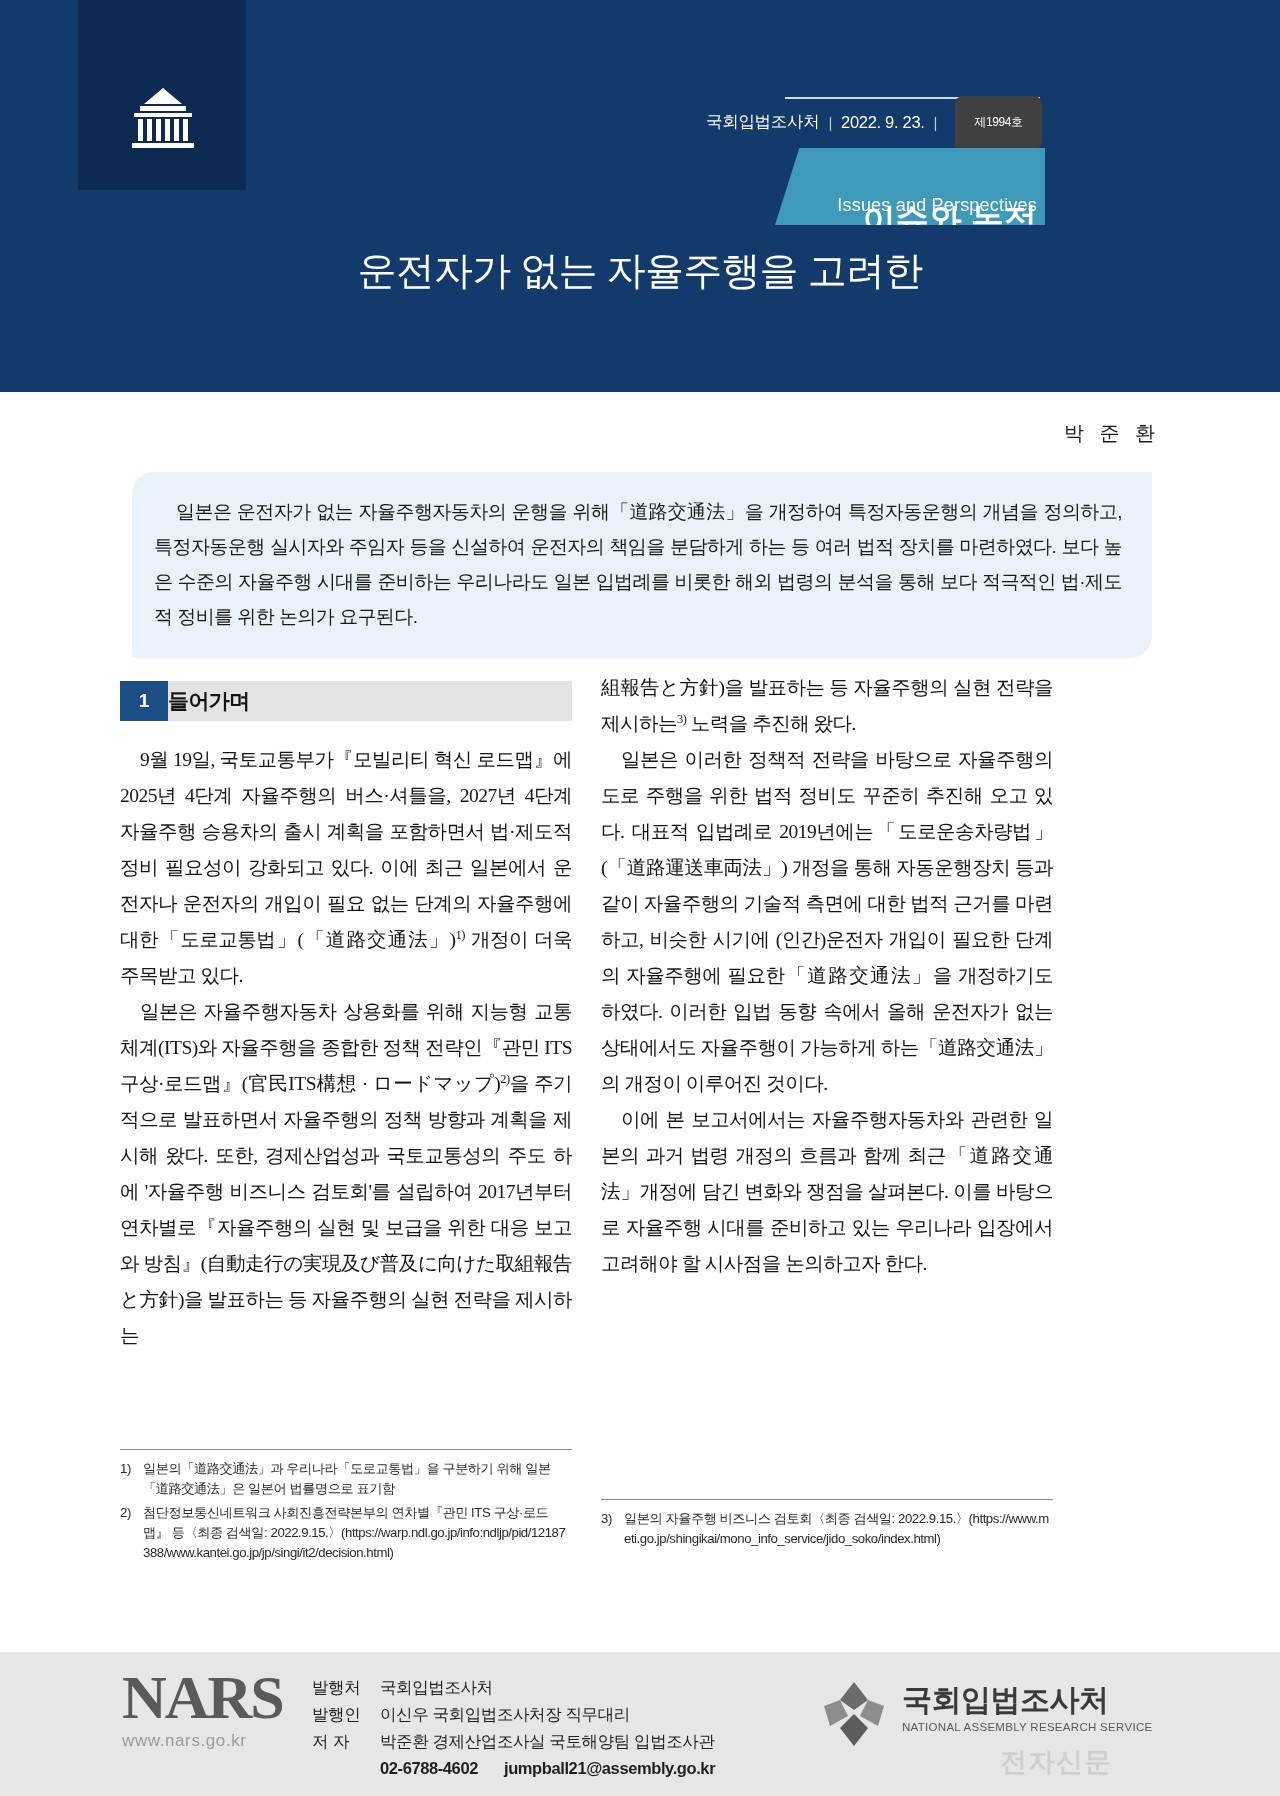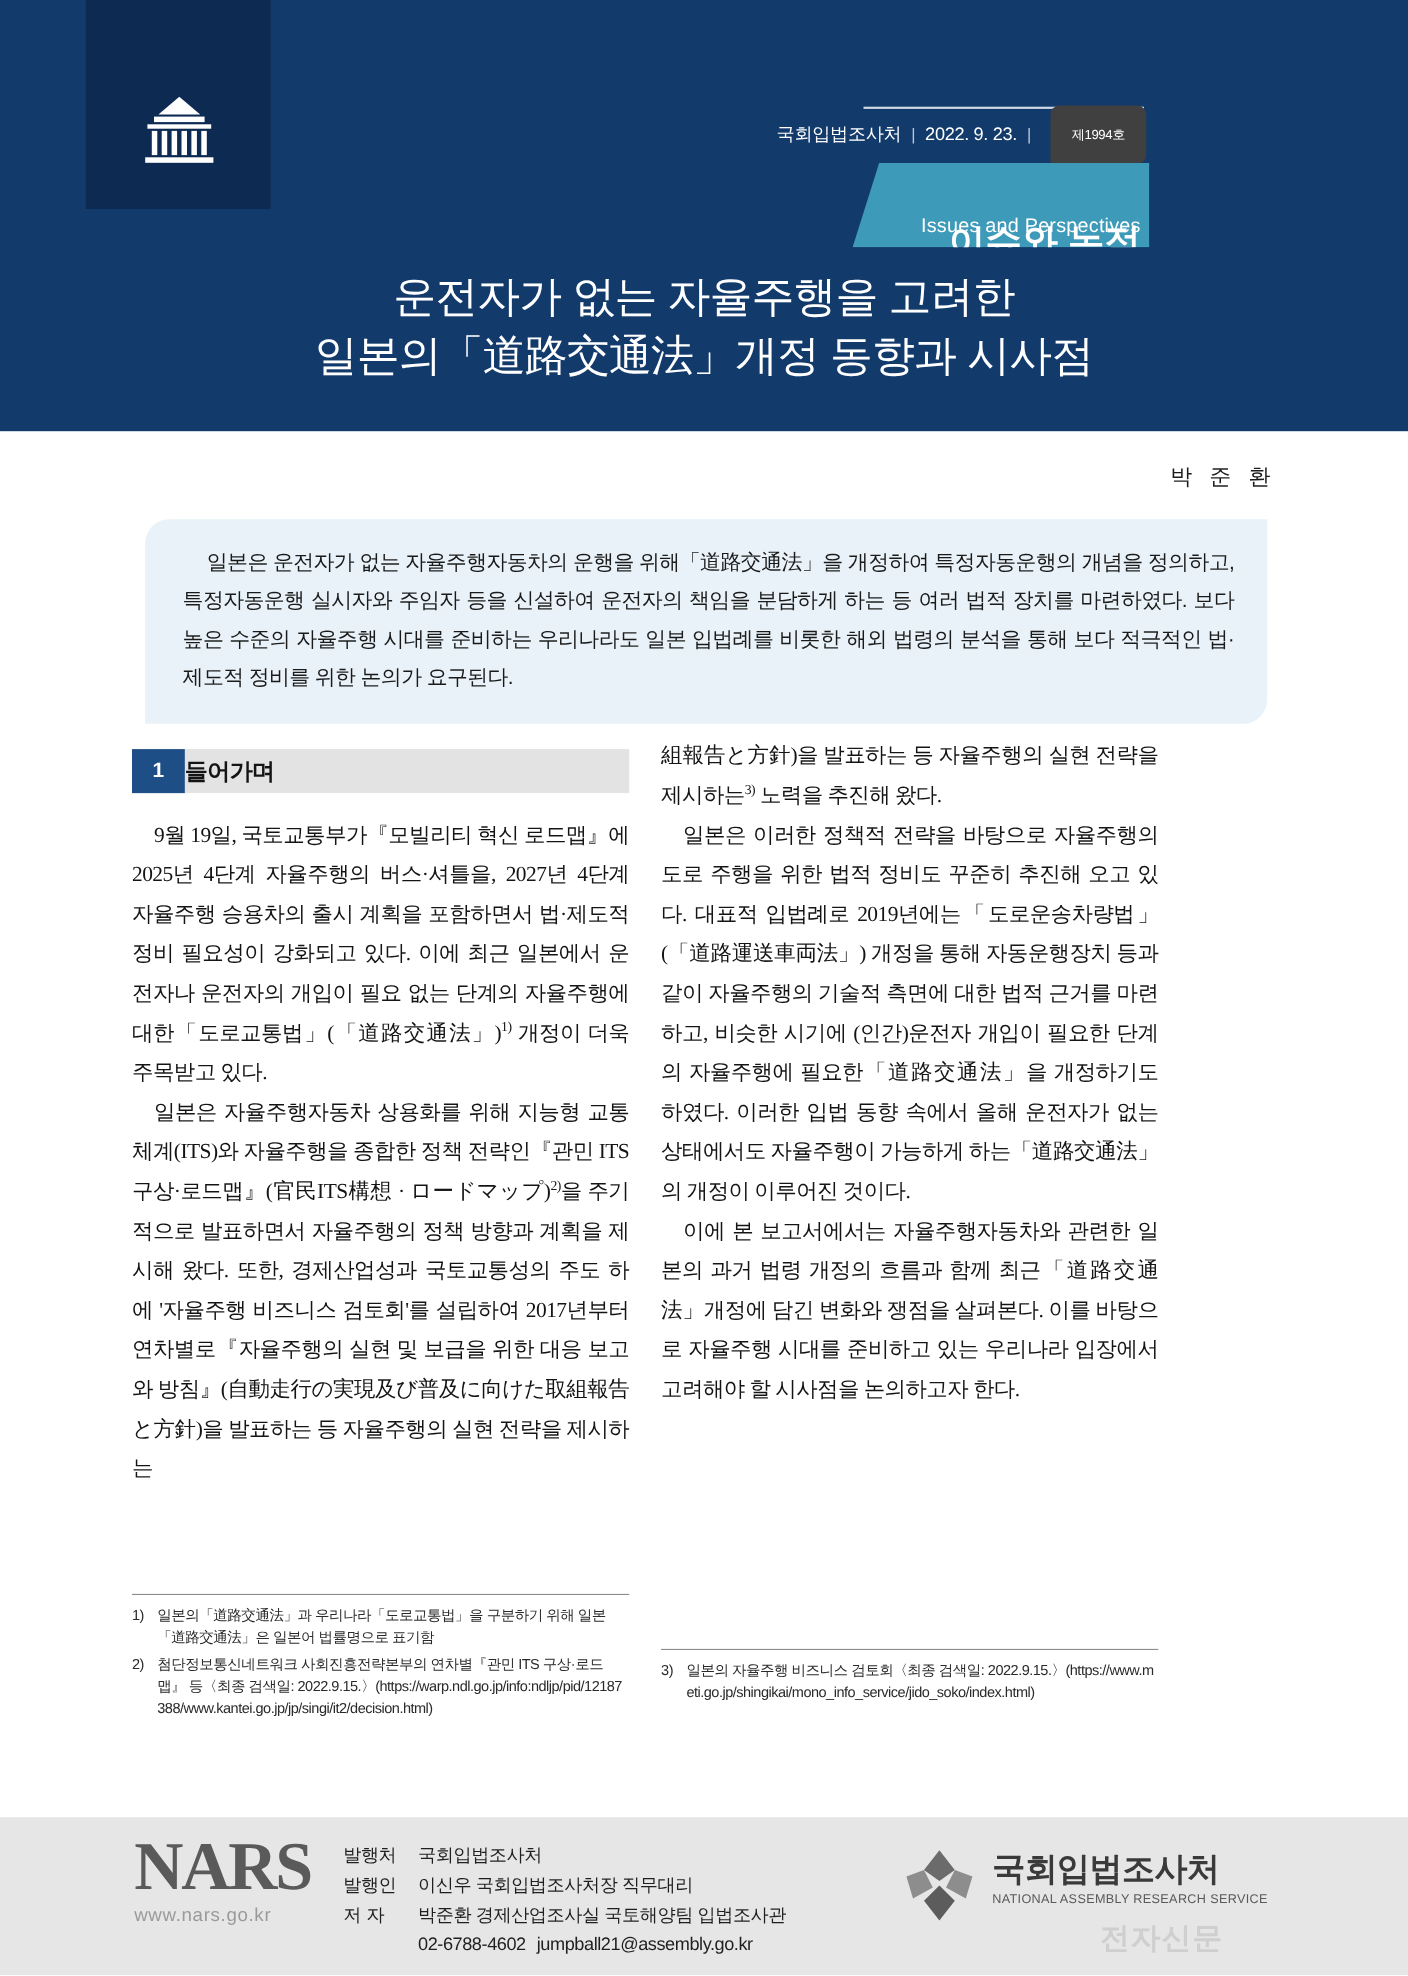--- a/index.html
+++ b/index.html
@@ -142,21 +142,21 @@
     color: #1a1a1a;
     letter-spacing: 5px;
   }
 
   
   .abstract {
     position: absolute;
     left: 132px;
     top: 472px;
     width: 1020px;
-    padding: 22px 30px 24px 34px;
+    padding: 22px 30px 24px 22px;
     background: #e8f2f8;
     border-top-left-radius: 22px;
     border-bottom-right-radius: 22px;
     color: #1a1a1a;
     font-size: 19px;
     line-height: 35px;
     letter-spacing: -0.55px;
     text-align: justify;
     text-indent: 22px;
   }
@@ -271,21 +271,21 @@
   }
   .pub-row { display: flex; }
   .pub-label {
     width: 58px;
     flex: 0 0 58px;
     display: flex;
     justify-content: space-between;
   }
   .pub-label.spread { letter-spacing: 0; }
   .pub-val { padding-left: 10px; }
-  .pub-contact { padding-left: 68px; display: flex; gap: 10px; }
+  .pub-contact { padding-left: 68px; display: flex; gap: 26px; font-weight: bold; }
 
   .nars-seal {
     position: absolute;
     left: 818px;
     top: 28px;
     width: 72px;
     height: 68px;
   }
   .seal-text {
     position: absolute;
@@ -351,21 +351,20 @@
 
     <div class="issue-badge">제1994호</div>
 
     <div class="ip-banner">
       <div class="ip-ko">이슈와 논점</div>
       <div class="ip-en">Issues and Perspectives</div>
     </div>
 
     <div class="doc-title">
       <span class="t-line">운전자가 없는 자율주행을 고려한</span>
-      <span class="t-line">일본의「道路交通法」개정 동향과 시사점</span>
     </div>
   </div>
 
   <div class="author">박 준 환</div>
 
   <div class="abstract">일본은 운전자가 없는 자율주행자동차의 운행을 위해「道路交通法」을 개정하여 특정자동운행의 개념을 정의하고, 특정자동운행 실시자와 주임자 등을 신설하여 운전자의 책임을 분담하게 하는 등 여러 법적 장치를 마련하였다. 보다 높은 수준의 자율주행 시대를 준비하는 우리나라도 일본 입법례를 비롯한 해외 법령의 분석을 통해 보다 적극적인 법·제도적 정비를 위한 논의가 요구된다.</div>
 
   <div class="section-head">
     <div class="section-num">1</div>
     <div class="section-title">들어가며</div>

